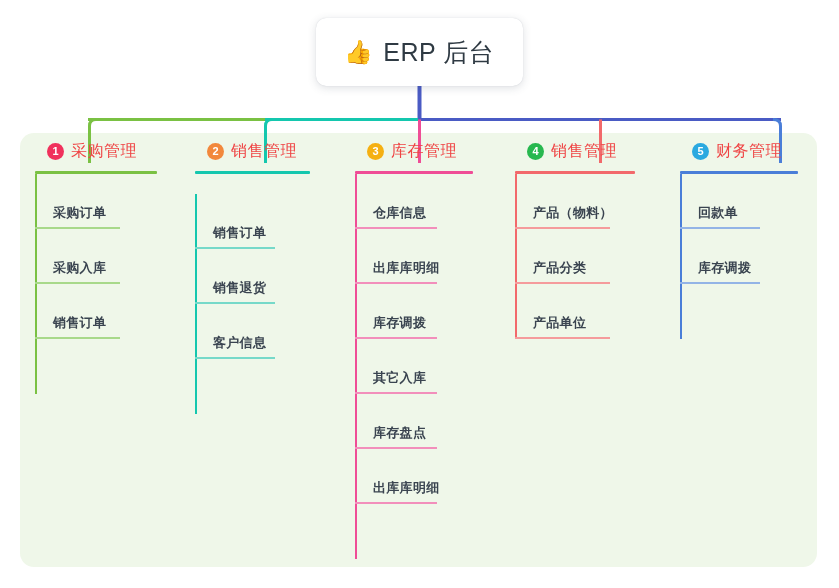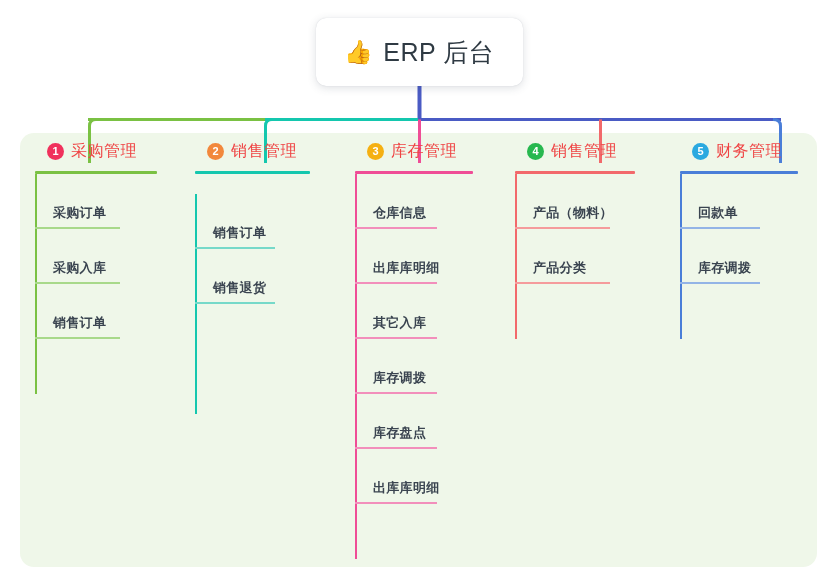--- a/index.html
+++ b/index.html
@@ -216,44 +216,48 @@
         <div class="col-body" style="height: 220px; margin-top: 20px;">
           <div class="spine" style="background: rgb(20, 199, 174); height: 220px;"></div>
           <div class="leaf">
             <span class="leaf-label">销售订单</span>
             <div class="leaf-rule" style="background: rgb(118, 217, 201); width: 80px;"></div>
           </div>
           <div class="leaf">
             <span class="leaf-label">销售退货</span>
             <div class="leaf-rule" style="background: rgb(118, 217, 201); width: 80px;"></div>
           </div>
+          <div class="leaf">
+            <span class="leaf-label">客户信息</span>
+            <div class="leaf-rule" style="background: rgb(118, 217, 201); width: 80px;"></div>
+          </div>
         </div>
       </div>
       <div class="column" style="left: 325px; width: 130px;">
         <div class="col-head">
           <span class="badge" style="background: rgb(245, 176, 18);">3</span>
           <span class="col-title">库存管理</span>
         </div>
         <div class="col-rule" style="background: rgb(239, 77, 150); width: 118px; margin-left: 10px;"></div>
         <div class="col-body" style="height: 385px;">
           <div class="spine" style="background: rgb(239, 77, 150); height: 385px;"></div>
           <div class="leaf">
             <span class="leaf-label">仓库信息</span>
             <div class="leaf-rule" style="background: rgb(242, 143, 187); width: 82px;"></div>
           </div>
           <div class="leaf">
             <span class="leaf-label">出库库明细</span>
             <div class="leaf-rule" style="background: rgb(242, 143, 187); width: 82px;"></div>
           </div>
           <div class="leaf">
+            <span class="leaf-label">库存调拨</span>
+            <div class="leaf-rule" style="background: rgb(242, 143, 187); width: 82px;"></div>
+          </div>
+          <div class="leaf">
             <span class="leaf-label">其它入库</span>
-            <div class="leaf-rule" style="background: rgb(242, 143, 187); width: 82px;"></div>
-          </div>
-          <div class="leaf">
-            <span class="leaf-label">库存调拨</span>
             <div class="leaf-rule" style="background: rgb(242, 143, 187); width: 82px;"></div>
           </div>
           <div class="leaf">
             <span class="leaf-label">库存盘点</span>
             <div class="leaf-rule" style="background: rgb(242, 143, 187); width: 82px;"></div>
           </div>
           <div class="leaf">
             <span class="leaf-label">出库库明细</span>
             <div class="leaf-rule" style="background: rgb(242, 143, 187); width: 82px;"></div>
           </div>
@@ -268,20 +272,24 @@
         <div class="col-body" style="height: 165px;">
           <div class="spine" style="background: rgb(242, 105, 107); height: 165px;"></div>
           <div class="leaf">
             <span class="leaf-label">产品（物料）</span>
             <div class="leaf-rule" style="background: rgb(245, 155, 156); width: 95px;"></div>
           </div>
           <div class="leaf">
             <span class="leaf-label">产品分类</span>
             <div class="leaf-rule" style="background: rgb(245, 155, 156); width: 95px;"></div>
           </div>
+          <div class="leaf">
+            <span class="leaf-label">产品单位</span>
+            <div class="leaf-rule" style="background: rgb(245, 155, 156); width: 95px;"></div>
+          </div>
         </div>
       </div>
       <div class="column" style="left: 650px; width: 120px;">
         <div class="col-head">
           <span class="badge" style="background: rgb(42, 169, 224);">5</span>
           <span class="col-title">财务管理</span>
         </div>
         <div class="col-rule" style="background: rgb(74, 126, 216); width: 118px; margin-left: 10px;"></div>
         <div class="col-body" style="height: 165px;">
           <div class="spine" style="background: rgb(74, 126, 216); height: 165px;"></div>

